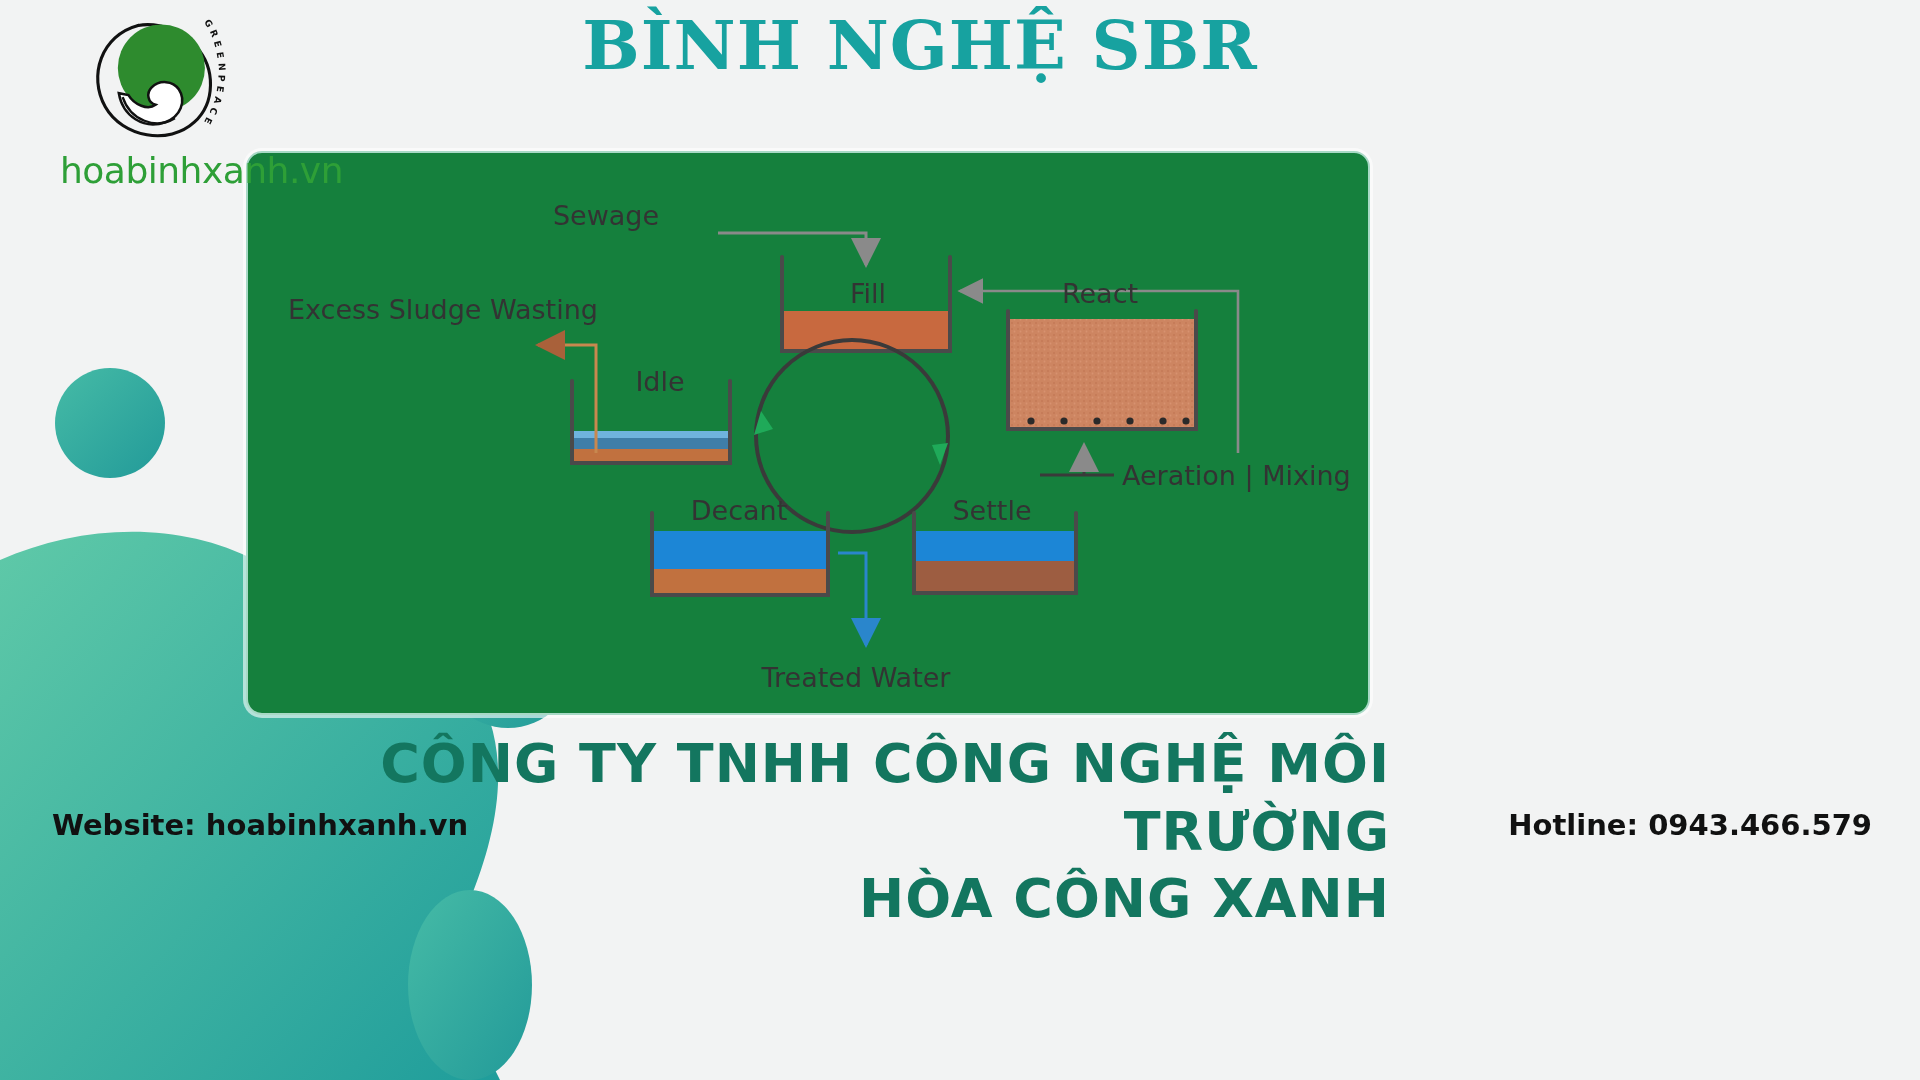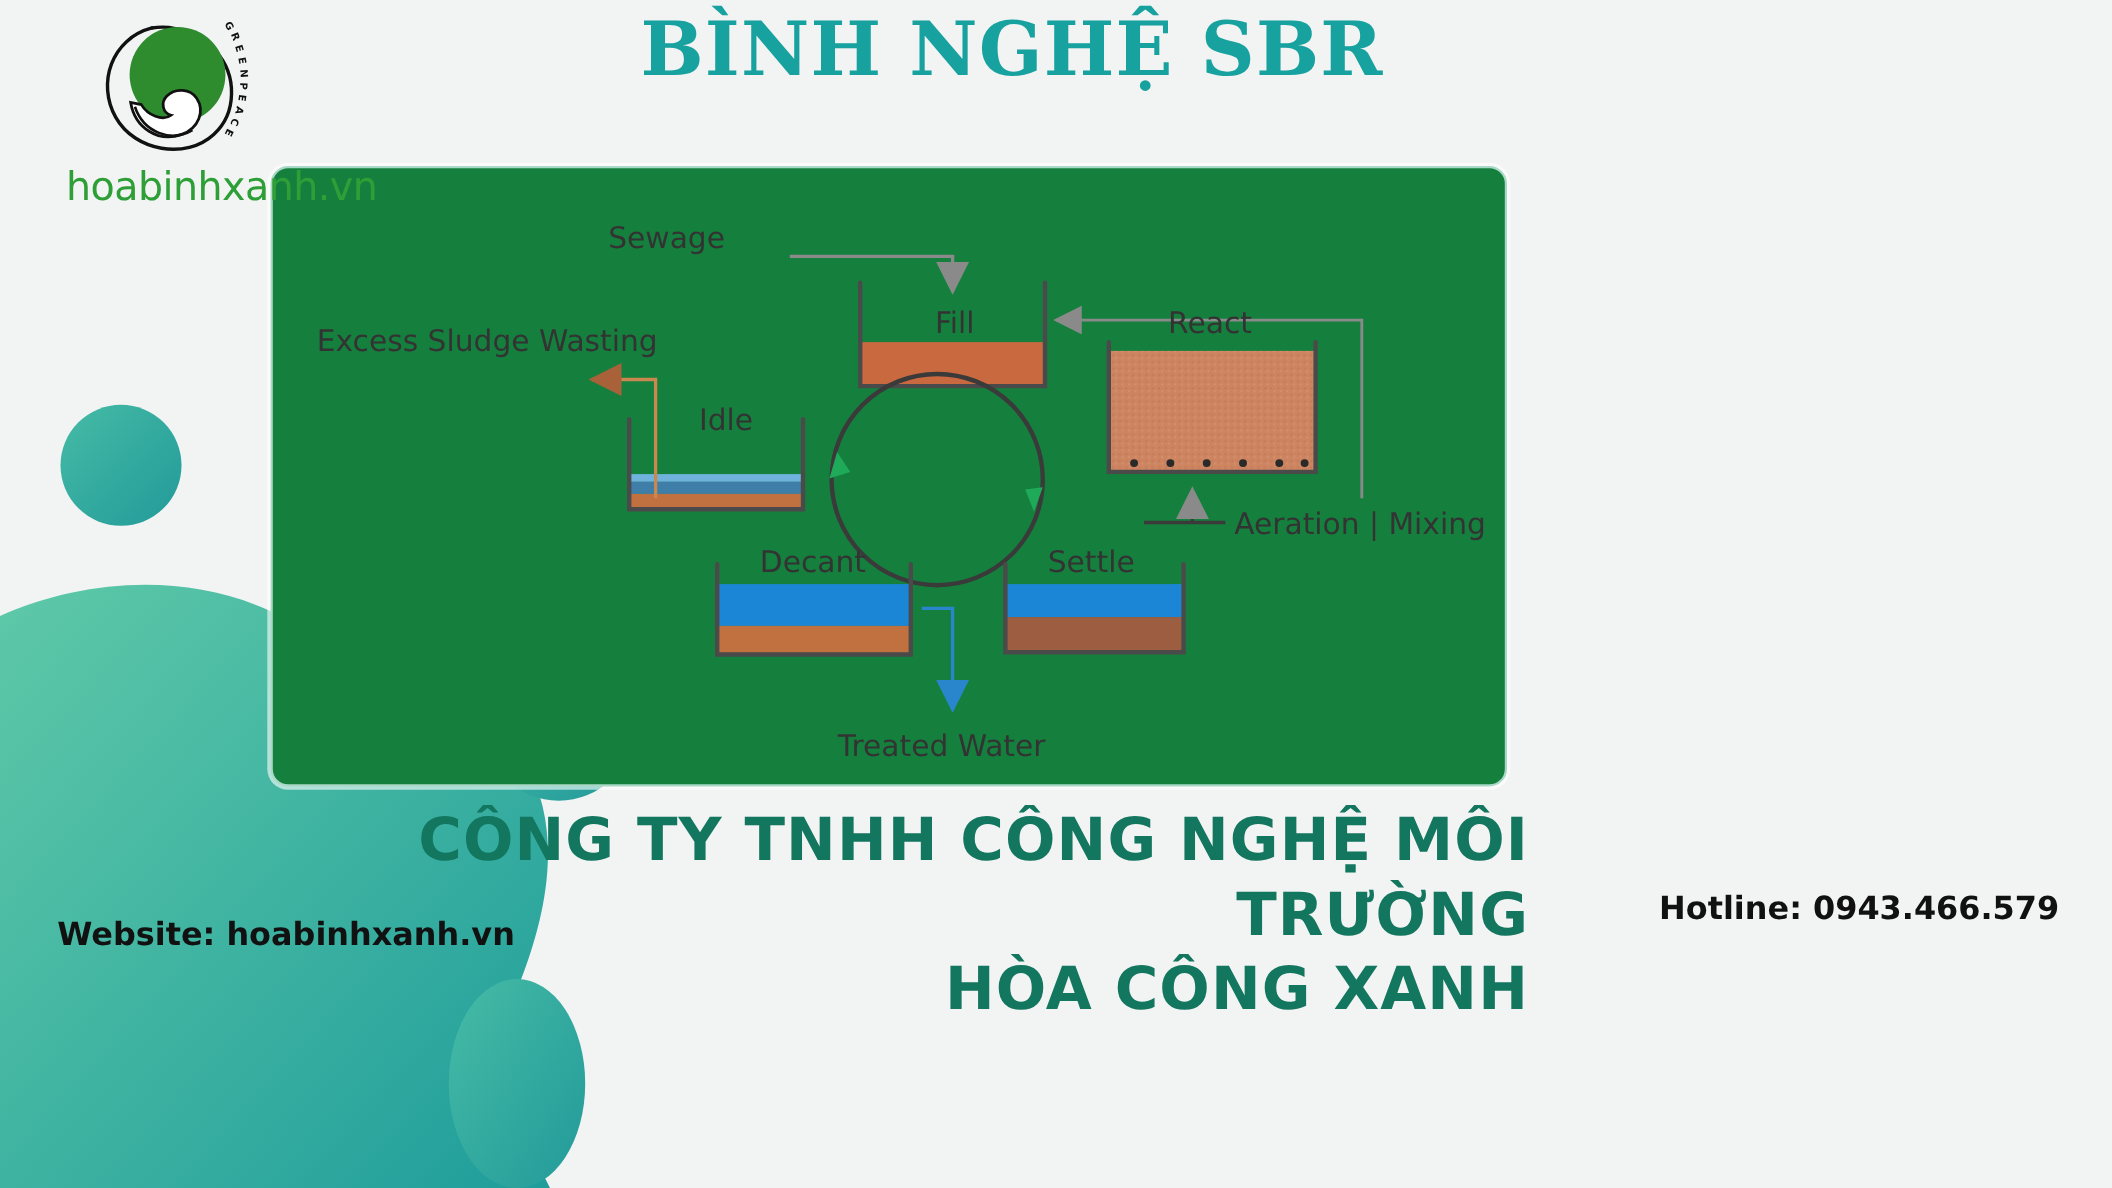--- a/index.html
+++ b/index.html
@@ -40,21 +40,21 @@
   
   #footer-company{
     position:absolute;left:330px;top:730px;width:1060px;text-align:right;
     color:#13765f;font-family:"DejaVu Sans", sans-serif;font-weight:bold;
     font-size:54px;line-height:1.25;letter-spacing:1px;z-index:6;
   }
   #footer-company .l2{display:block;}
   #website{
     position:absolute;left:52px;top:808px;width:420px;
     color:#111;font-family:"DejaVu Sans", sans-serif;font-weight:bold;
-    font-size:29px;z-index:7;margin-top:24px;
+    font-size:29px;z-index:7;
   }
   #hotline{
     position:absolute;right:48px;top:808px;text-align:right;
     color:#111;font-family:"DejaVu Sans", sans-serif;font-weight:bold;
     font-size:29px;z-index:7;
   }
 </style>
 </head>
 <body>
 

